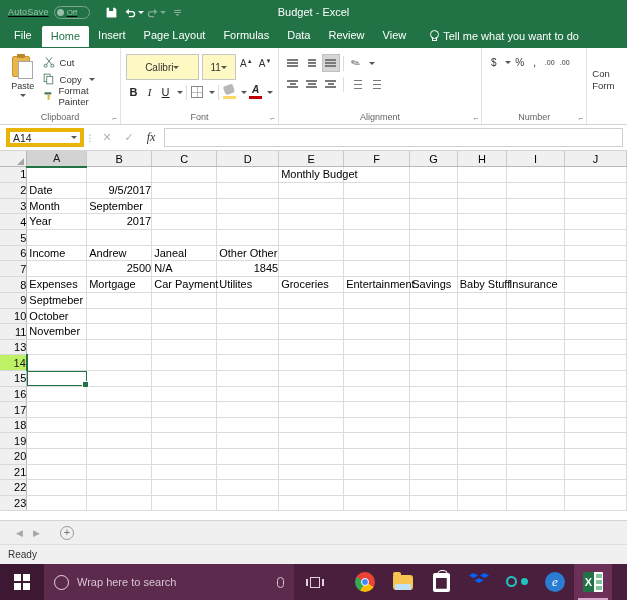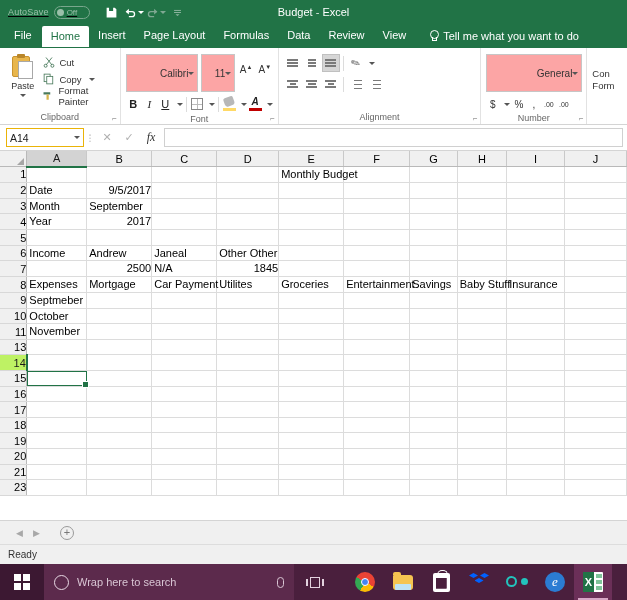--- a/index.html
+++ b/index.html
@@ -172,23 +172,23 @@
     border-right: 3px solid transparent;
     border-top: 3px solid #555;
     margin-left: 3px;
   }
 
   
   .g-font { width: 158px; }
   .font-rows { display: flex; flex-direction: column; gap: 3px; width: 100%; padding-top: 2px; }
   .font-row1 { display: flex; align-items: center; gap: 3px; }
   .combo {
-    height: 18px; border: 1px solid #c6c6c6; background: #fca5a5;
-    display: flex; align-items: center; justify-content: flex-end;
-    padding: 18px 3px; font-size: 10px; color: #333;
+    height: 18px; border: 1px solid #c6c6c6; background: #fef9c3;
+    display: flex; align-items: center; justify-content: center;
+    padding: 12px 3px; font-size: 10px; color: #333;
   }
   .combo .cv { overflow: hidden; white-space: nowrap; }
   .combo-caret {
     width: 0; height: 0;
     border-left: 3px solid transparent;
     border-right: 3px solid transparent;
     border-top: 3px solid #555;
   }
   .fname { width: 78px; }
   .fsize { width: 36px; }
@@ -281,21 +281,21 @@
   
   .formulabar {
     height: 26px;
     background: #fff;
     display: flex; align-items: center;
     padding: 0 2px;
     border-bottom: 1px solid #d4d4d4;
   }
   .namebox {
     width: 78px; height: 19px;
-    border: 1px solid #eab308; background: #fff;
+    border: 4px solid #eab308; background: #fff;
     display: flex; align-items: center; justify-content: space-between;
     padding: 0 3px; font-size: 10.5px; color: #222;
     margin-left: 4px;
   }
   .fb-dots { width: 12px; text-align: center; color: #9a9a9a; font-size: 9px; letter-spacing: 0; }
   .fb-btns { display: flex; align-items: center; gap: 0px; }
   .fb-btn {
     width: 22px; height: 19px;
     display: flex; align-items: center; justify-content: center;
     font-size: 11px; color: #b0b0b0;
@@ -753,24 +753,20 @@
         </div>
       </div>
     </div>
     <div class="group-title">Alignment</div>
     <div class="dlg-launcher">⌐</div>
   </div>
 
   <div class="group g-number">
     <div class="group-body">
       <div class="num-rows">
-        <div class="combo numfmt">
-          <span class="cv">General</span>
-          <span class="combo-caret"></span>
-        </div>
         <div class="num-btns">
           <div class="nbtn">$</div>
           <span class="mini-caret"></span>
           <div class="nbtn">%</div>
           <div class="nbtn">,</div>
           <div class="nbtn">
             <span class="dec-ic">.00</span>
           </div>
           <div class="nbtn">
             <span class="dec-ic">.00</span>
@@ -1121,20 +1117,33 @@
           <td class="cell"></td>
           <td class="cell"></td>
           <td class="cell"></td>
           <td class="cell"></td>
           <td class="cell"></td>
           <td class="cell"></td>
           <td class="cell"></td>
         </tr>
         <tr>
           <td class="rowhead">21</td>
+          <td class="cell"></td>
+          <td class="cell"></td>
+          <td class="cell"></td>
+          <td class="cell"></td>
+          <td class="cell"></td>
+          <td class="cell"></td>
+          <td class="cell"></td>
+          <td class="cell"></td>
+          <td class="cell"></td>
+          <td class="cell"></td>
+        </tr>
+        <tr>
+          <td class="rowhead">22</td>
           <td class="cell"></td>
           <td class="cell"></td>
           <td class="cell"></td>
           <td class="cell"></td>
           <td class="cell"></td>
           <td class="cell"></td>
           <td class="cell"></td>
           <td class="cell"></td>
           <td class="cell"></td>
           <td class="cell"></td>

